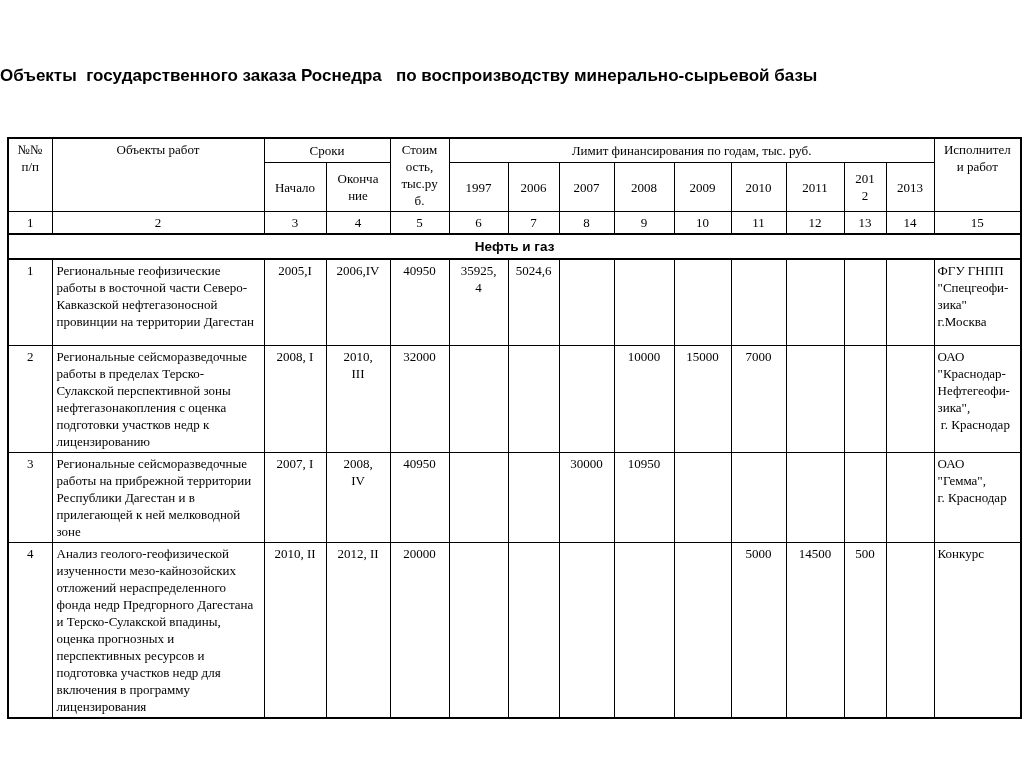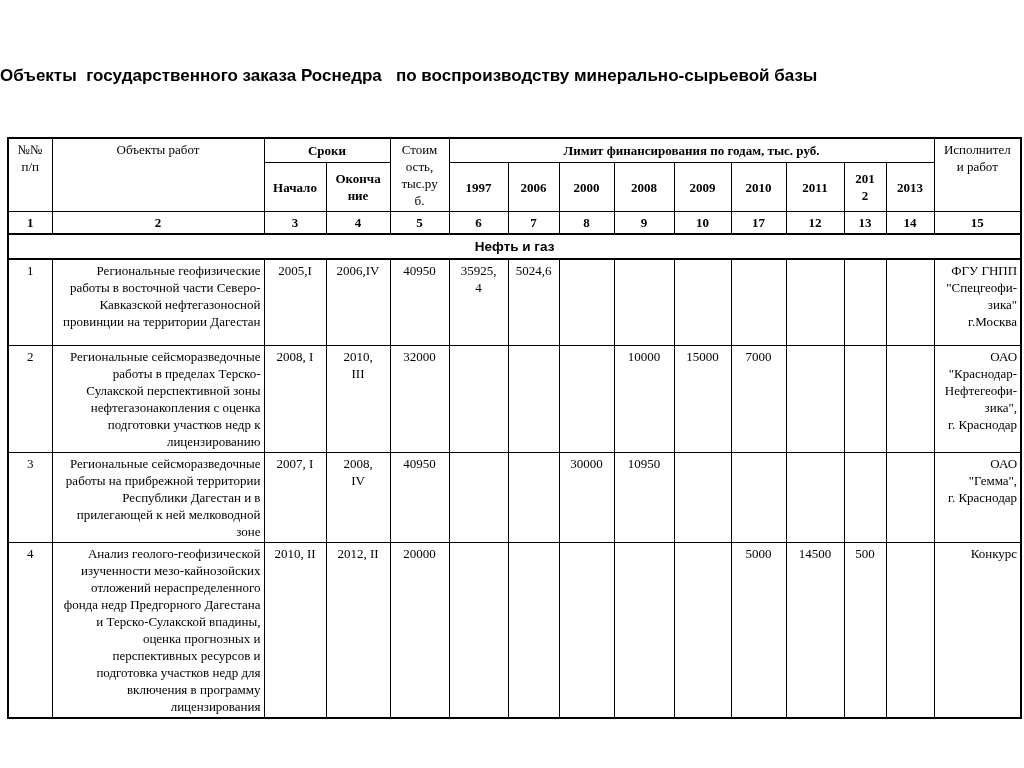--- a/index.html
+++ b/index.html
@@ -5,22 +5,22 @@
   html,body{margin:0;padding:0;background:#ffffff;}
   body{width:1024px;height:768px;overflow:hidden;font-family:"Liberation Serif",serif;color:#000;}
   .title-block{margin-top:13px;text-align:left;font-family:"Liberation Sans",sans-serif;
                font-weight:700;font-size:17px;line-height:25px;white-space:pre-wrap;}
   table.main{border-collapse:collapse;table-layout:fixed;margin:24px 0 0 7px;
              border:2px solid #000;width:1013px;}
   td,th{border:1px solid #000;font-family:"Liberation Serif",serif;font-size:13px;
         line-height:17px;padding:2px 3px;vertical-align:top;white-space:pre-wrap;
         overflow:hidden;font-weight:normal;}
   .c{text-align:center;}
-  .l{text-align:right;}
-  .vm{vertical-align:middle;font-weight:bold;}
+  .l{text-align:left;}
+  .vm{vertical-align:middle;}
   tr.hdrA{height:20px;}
   tr.hdrB{height:44px;}
   tr.nums{height:20px;}
   tr.sect{height:25px;}
   tr.sect td{border-top:2px solid #000;border-bottom:2px solid #000;
              font-family:"Liberation Sans",sans-serif;font-weight:700;font-size:13.5px;
              text-align:center;vertical-align:middle;margin-left:8px;}
   tr.row1{height:86px;}
   tr.row2{height:103px;}
   tr.row3{height:85px;}
@@ -66,42 +66,42 @@
     <td colspan="9" class="c vm">Лимит финансирования по годам, тыс. руб.</td>
     <td rowspan="2" class="c">Исполнител
 и работ</td>
   </tr>
   <tr class="hdrB">
     <td class="c vm">Начало</td>
     <td class="c vm">Оконча
 ние</td>
     <td class="c vm">1997</td>
     <td class="c vm">2006</td>
-    <td class="c vm">2000</td>
+    <td class="c vm">2007</td>
     <td class="c vm">2008</td>
     <td class="c vm">2009</td>
     <td class="c vm">2010</td>
     <td class="c vm">2011</td>
     <td class="c vm">201
 2</td>
     <td class="c vm">2013</td>
   </tr>
 
   <tr class="nums">
     <td class="c vm">1</td>
     <td class="c vm">2</td>
     <td class="c vm">3</td>
     <td class="c vm">4</td>
     <td class="c vm">5</td>
     <td class="c vm">6</td>
     <td class="c vm">7</td>
     <td class="c vm">8</td>
     <td class="c vm">9</td>
     <td class="c vm">10</td>
-    <td class="c vm">17</td>
+    <td class="c vm">11</td>
     <td class="c vm">12</td>
     <td class="c vm">13</td>
     <td class="c vm">14</td>
     <td class="c vm">15</td>
   </tr>
 
   <tr class="sect">
     <td colspan="15">Нефть и газ</td>
   </tr>
 

